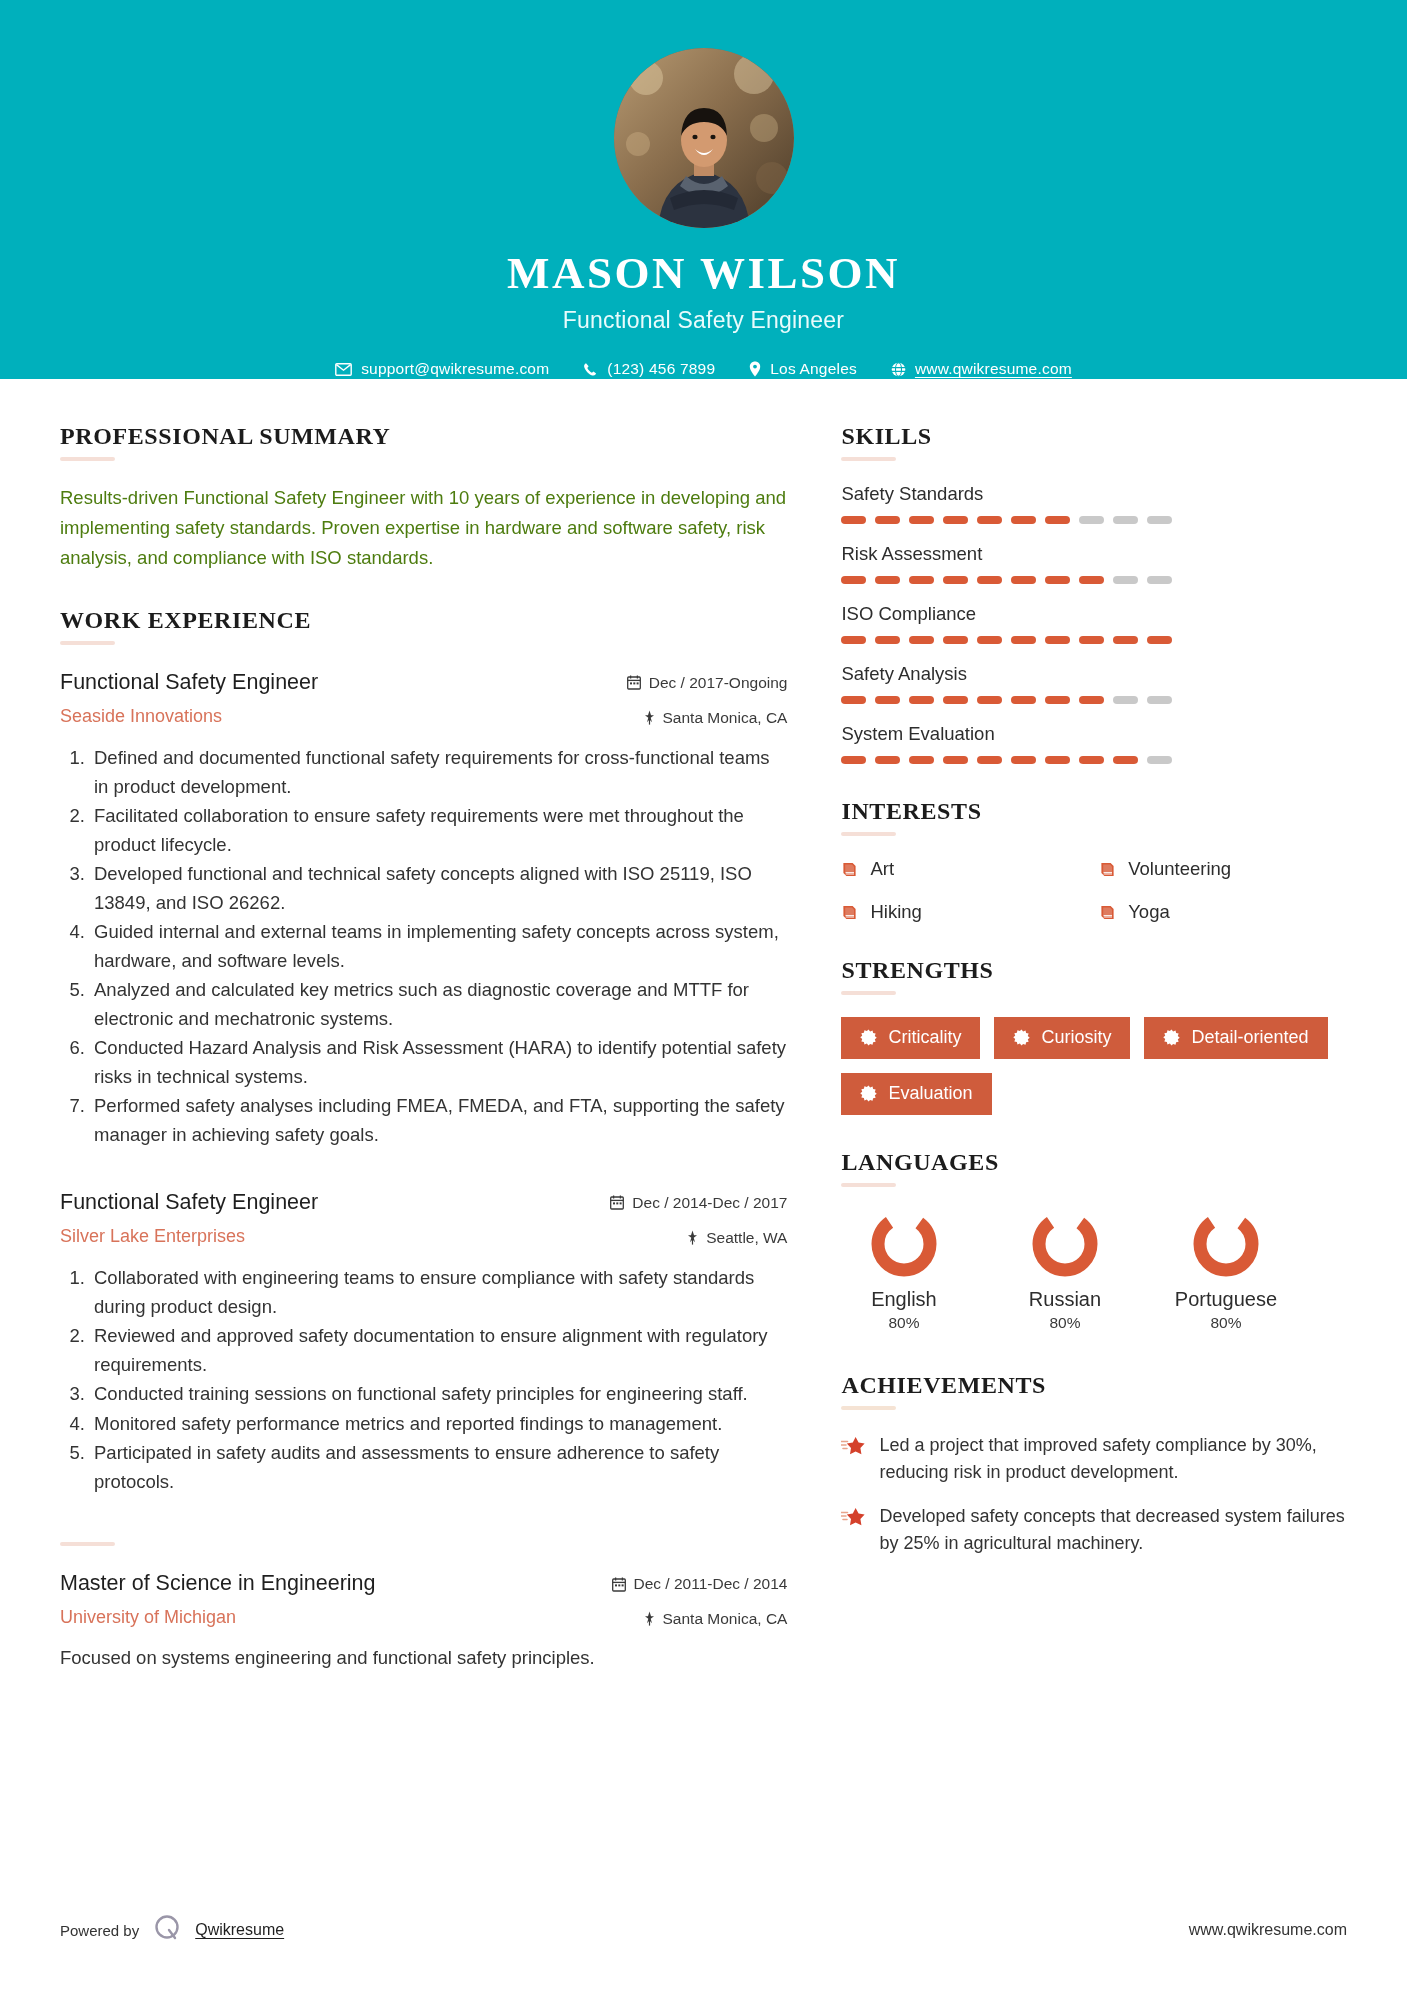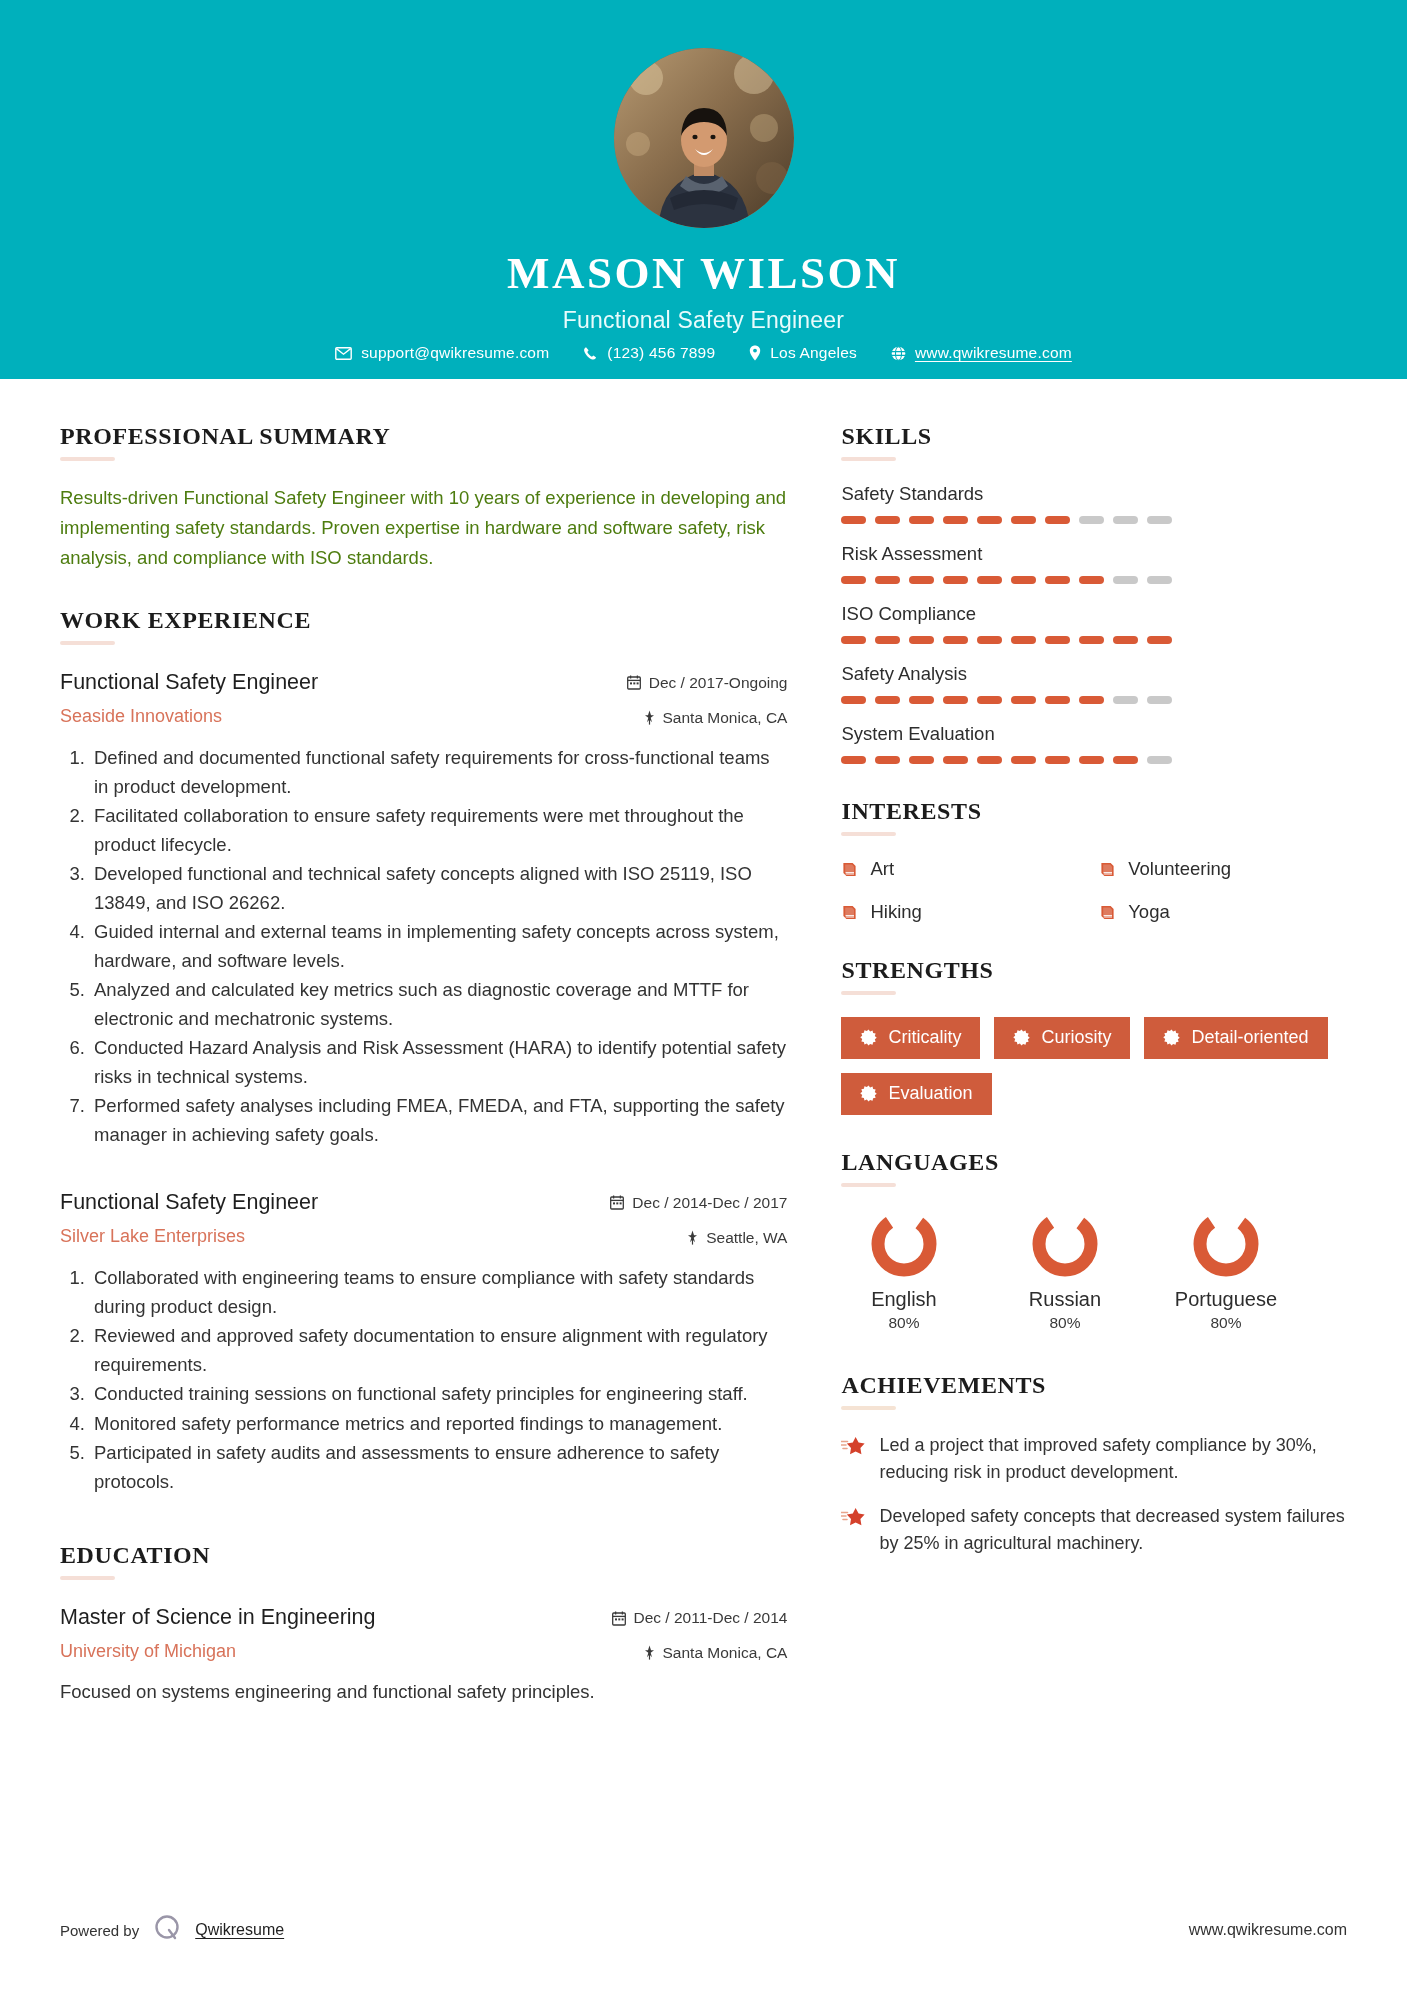--- a/index.html
+++ b/index.html
@@ -42,21 +42,21 @@
     line-height:1.05;
   }
   .job-title {
     font-size:23px;
     color:#e8fbfc;
     margin-top:10px;
     font-weight:400;
     letter-spacing:.2px;
   }
   .contact-row {
-    margin-top:10px;
+    margin-top:26px;
     display:flex;
     align-items:center;
     gap:0px;
     color:#ffffff;
     font-size:15.5px;
   }
   .contact-item {
     display:flex; align-items:center; gap:9px;
     padding:0 17px;
     white-space:nowrap;
@@ -372,21 +372,20 @@
           <li>Collaborated with engineering teams to ensure compliance with safety standards during product design.</li>
           <li>Reviewed and approved safety documentation to ensure alignment with regulatory requirements.</li>
           <li>Conducted training sessions on functional safety principles for engineering staff.</li>
           <li>Monitored safety performance metrics and reported findings to management.</li>
           <li>Participated in safety audits and assessments to ensure adherence to safety protocols.</li>
         </ol>
       </div>
     </div>
 
     <div class="sec-block" style="margin-top:46px;">
-      <div class="sec-head">EDUCATION</div>
       <div class="sec-rule"></div>
 
       <div class="entry">
         <div class="entry-top">
           <div class="entry-left">
             <div class="entry-role">Master of Science in Engineering</div>
             <div class="entry-org">University of Michigan</div>
           </div>
           <div class="entry-right">
             <div class="meta-line">

